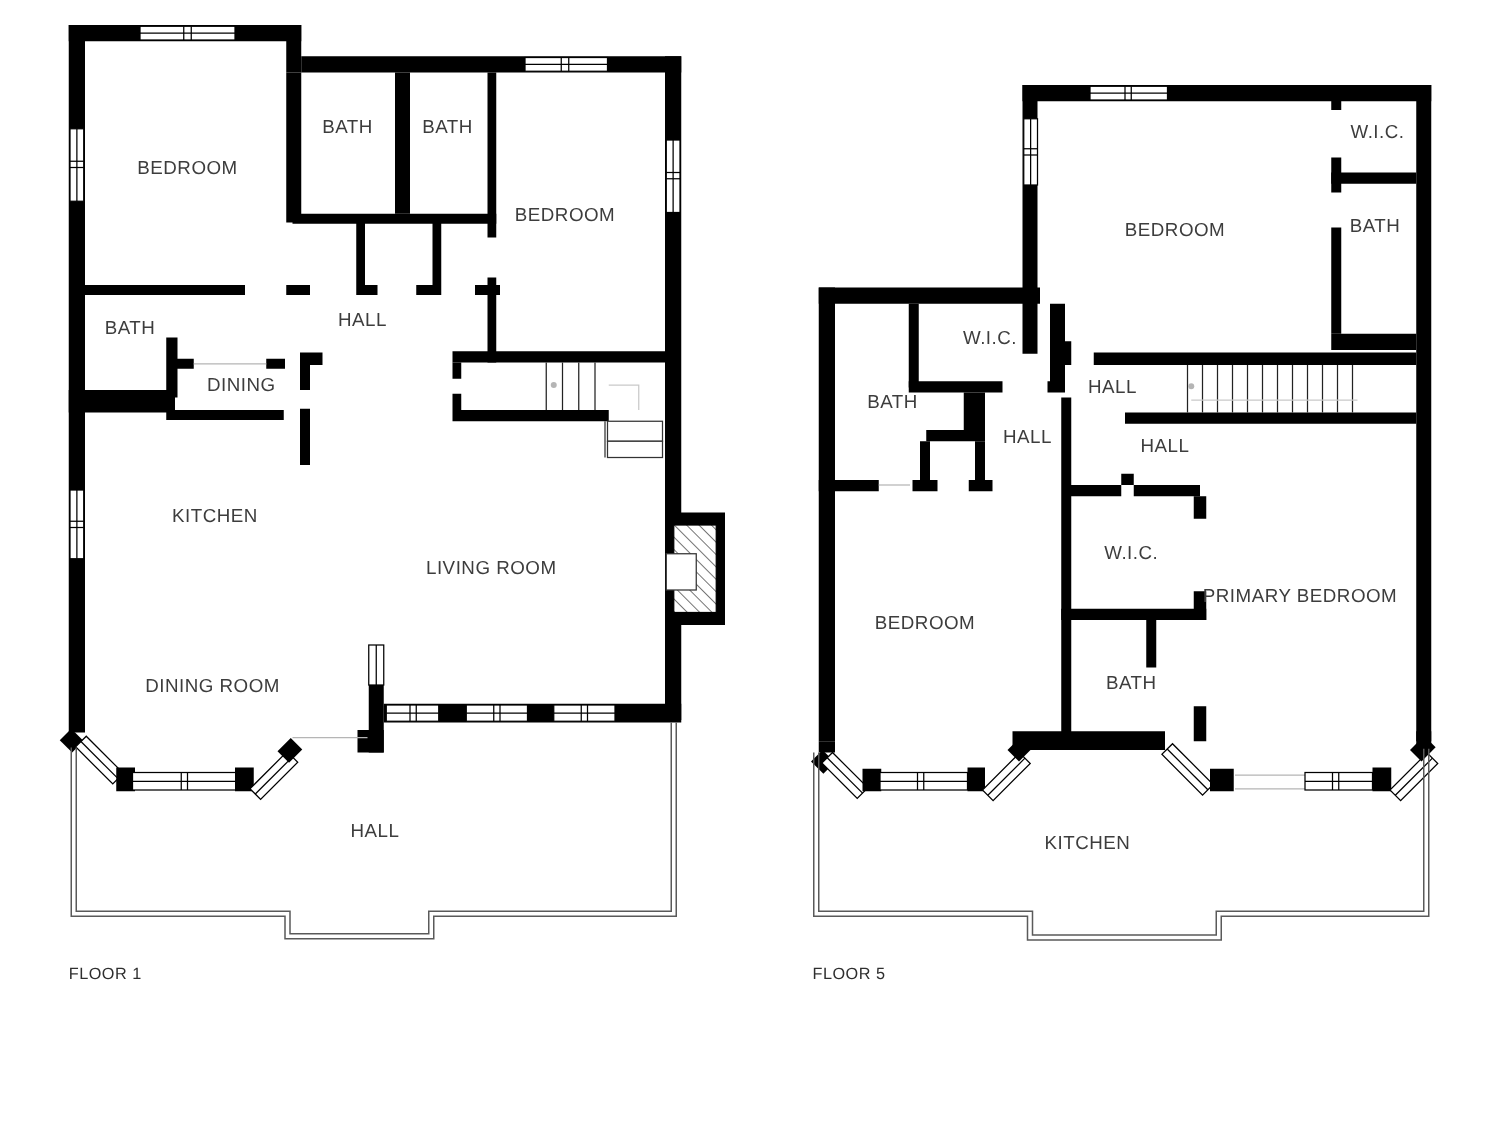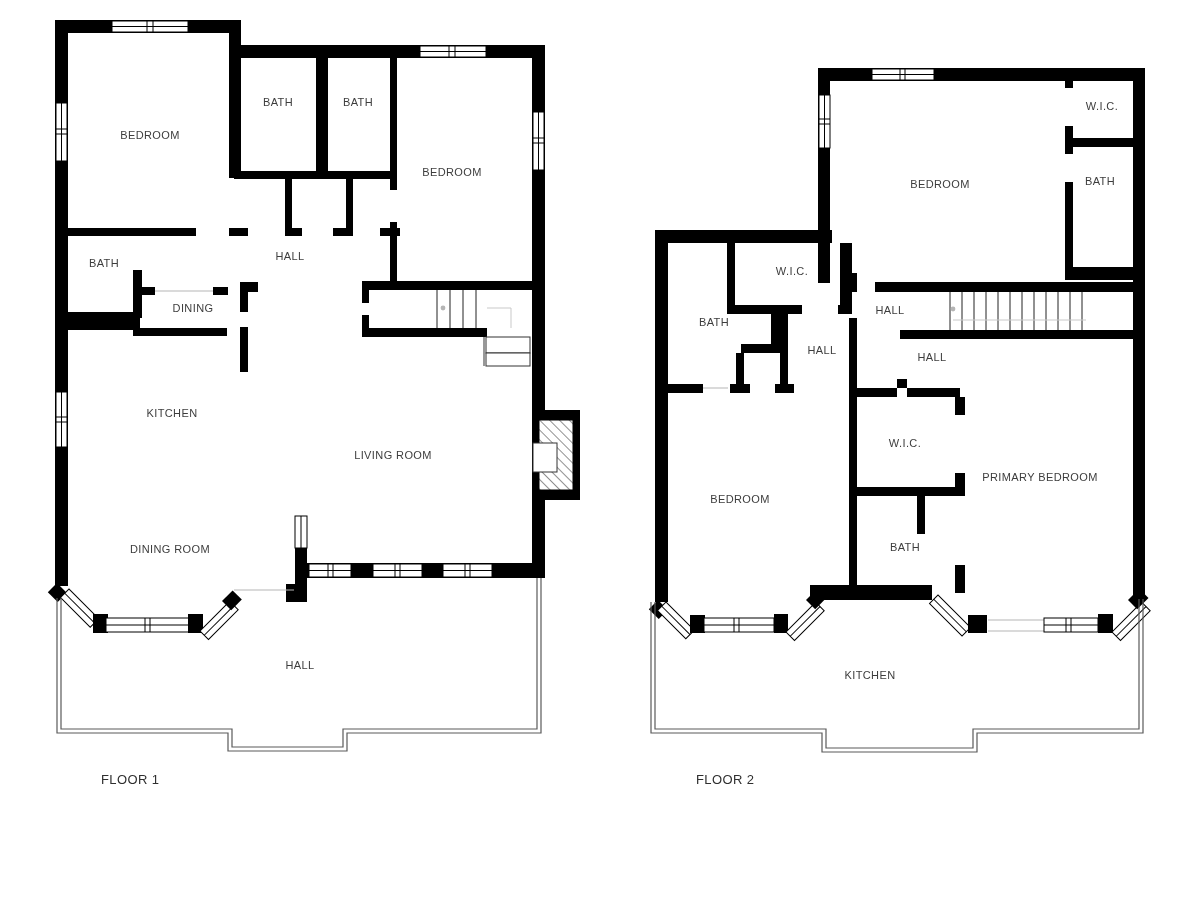--- a/index.html
+++ b/index.html
@@ -7,23 +7,23 @@
          font-family:"Liberation Sans", sans-serif;}
   #plan-svg{position:absolute;left:0;top:0;}
   .wall{fill:#000000;}
   .wf{fill:#ffffff;stroke:#000000;stroke-width:1;}
   .wl{stroke:#000000;stroke-width:1;}
   .thin{fill:none;stroke:#5a5a5a;stroke-width:1.2;}
   .tread{stroke:#222222;stroke-width:1;}
   .gray{stroke:#c9c9c9;stroke-width:1;fill:none;}
   .doorline{stroke:#b5b5b5;stroke-width:1;}
   .room-label{position:absolute;transform:translate(-50%,-50%);white-space:nowrap;
-    font-size:11px;letter-spacing:.4px;color:#3d3d3d;}
+    font-size:15px;letter-spacing:.4px;color:#3d3d3d;}
   .floor-label{position:absolute;transform:translateY(-50%);white-space:nowrap;
-    font-size:13px;letter-spacing:.4px;color:#2f2f2f;margin-left:46px;}
+    font-size:13px;letter-spacing:.4px;color:#2f2f2f;}
   .disclaimer{position:absolute;transform:translate(-50%,-50%);white-space:nowrap;
     font-size:13.5px;letter-spacing:.8px;color:#b5b5b5;}
 </style>
 </head>
 <body>
 
 <div id="stage">
 
 <svg id="plan-svg" width="1200" height="900" viewBox="0 0 1200 900">
   <defs>
@@ -333,15 +333,15 @@
   <div class="room-label" style="left:890px;top:310px">HALL</div>
   <div class="room-label" style="left:822px;top:350px">HALL</div>
   <div class="room-label" style="left:932px;top:357px">HALL</div>
   <div class="room-label" style="left:740px;top:499px">BEDROOM</div>
   <div class="room-label" style="left:905px;top:443px">W.I.C.</div>
   <div class="room-label" style="left:905px;top:547px">BATH</div>
   <div class="room-label" style="left:1040px;top:477px">PRIMARY BEDROOM</div>
   <div class="room-label" style="left:870px;top:675px">KITCHEN</div>
 
   <div class="floor-label" style="left:55px;top:779px">FLOOR 1</div>
-  <div class="floor-label" style="left:650px;top:779px">FLOOR 2</div>
+  <div class="floor-label" style="left:650px;top:779px">FLOOR 5</div>
 
 </div>
 
 </body></html>

